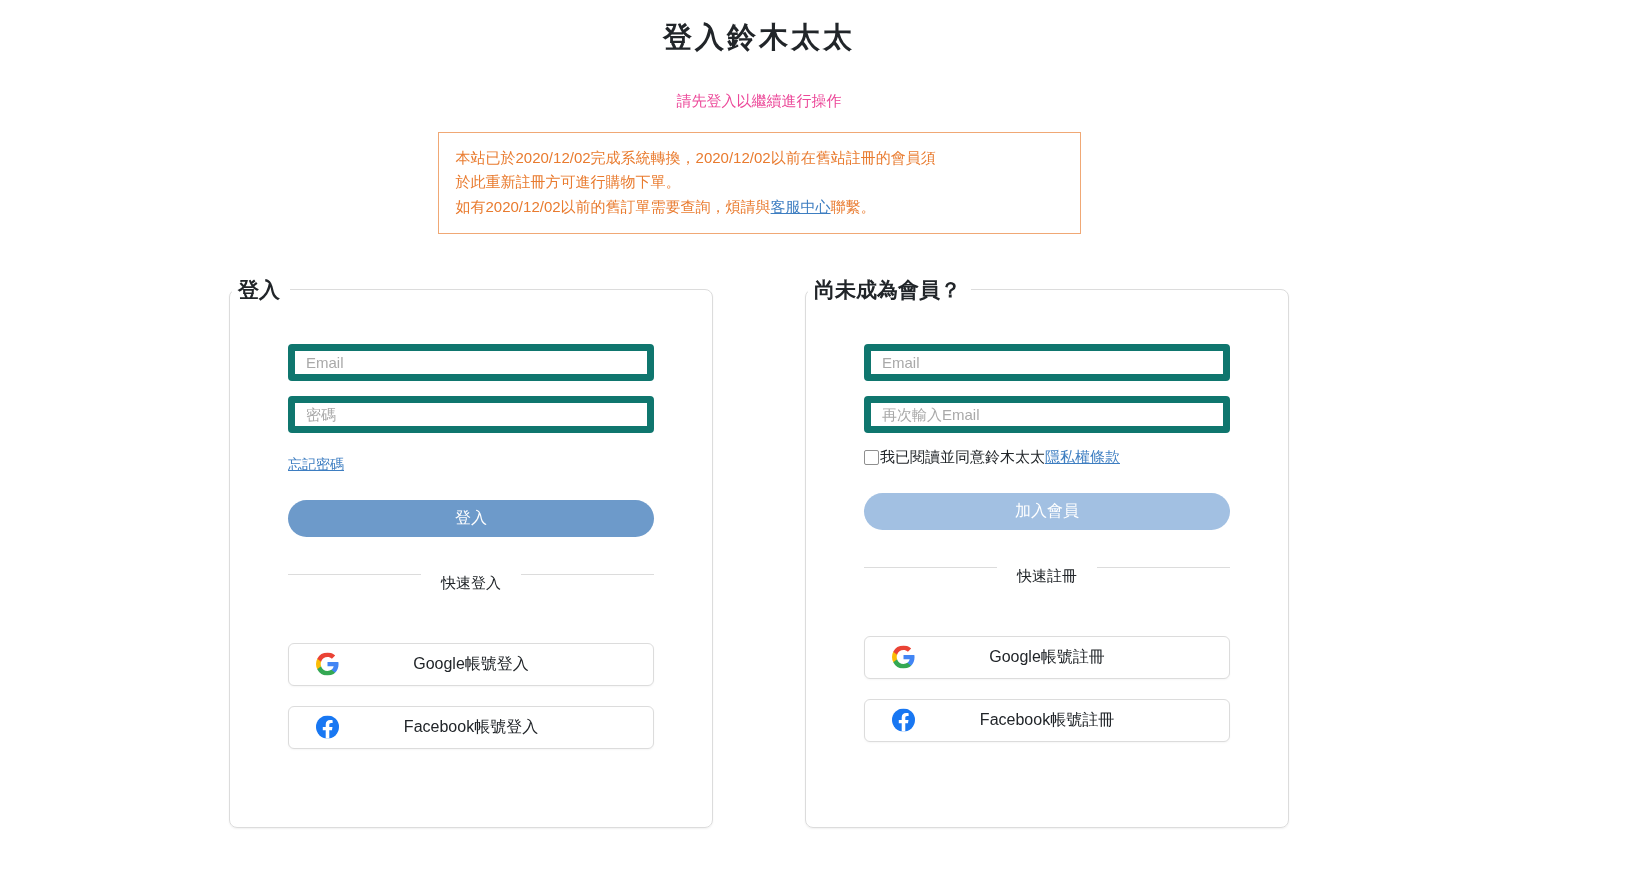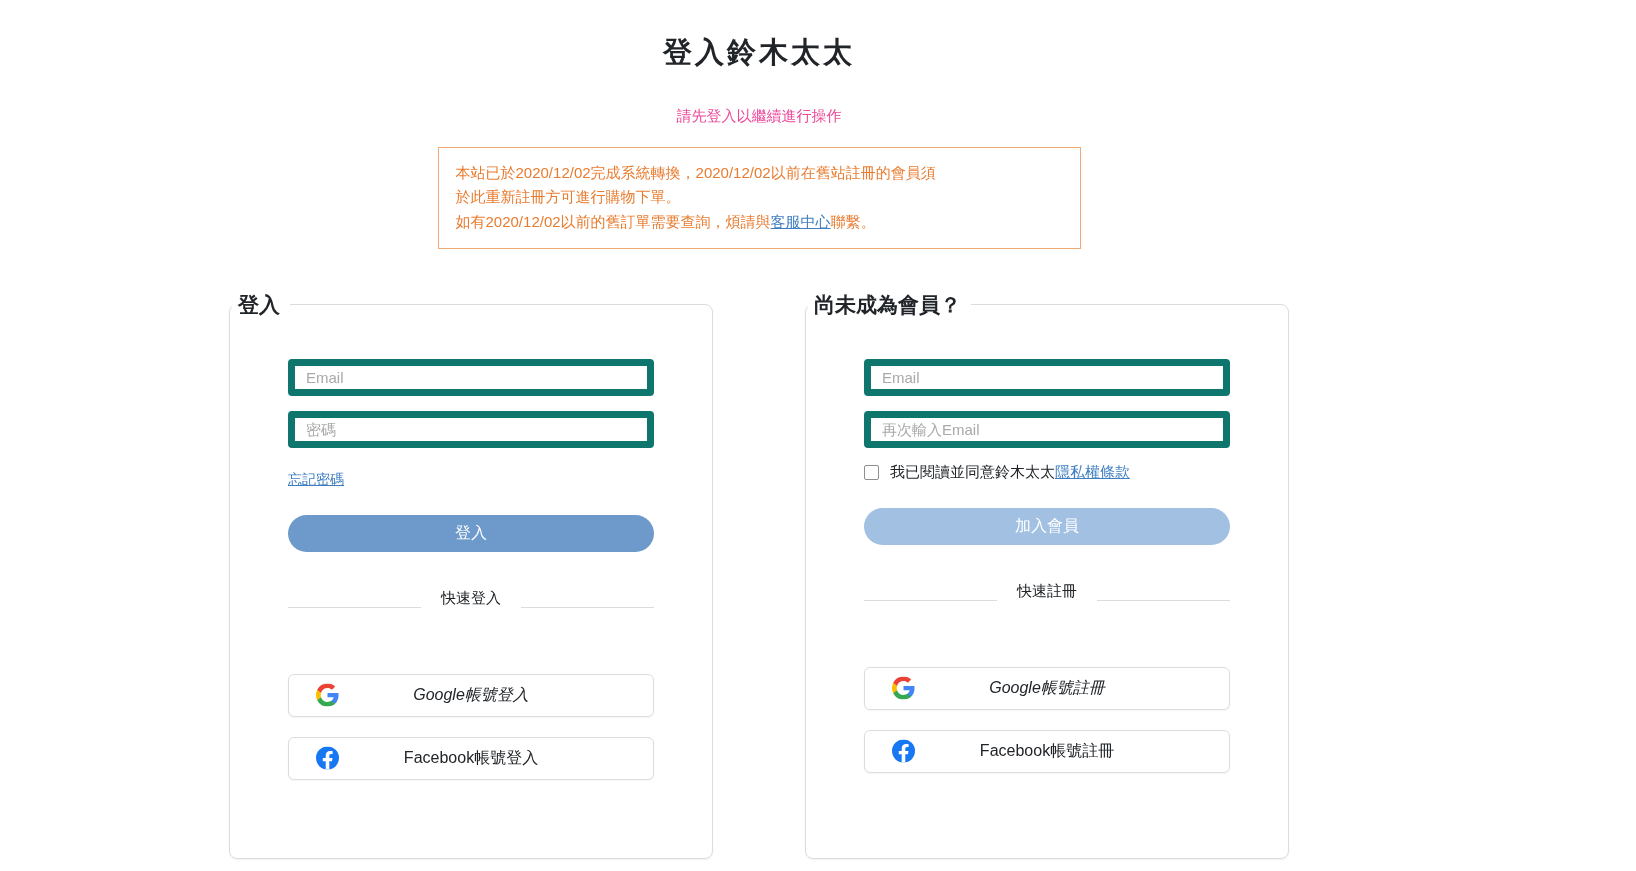--- a/index.html
+++ b/index.html
@@ -4,21 +4,21 @@
 <style>
   * { box-sizing: border-box; }
   html, body { margin: 0; padding: 0; background: #ffffff; }
   body {
     font-family: "Liberation Sans", "DejaVu Sans", sans-serif;
     color: #212529;
     width: 1636px;
     height: 871px;
     overflow: hidden;
   }
-  .page { width: 1060px; margin: 0 0 0 229px; padding-top: 25px; }
+  .page { width: 1060px; margin: 0 0 0 229px; padding-top: 10px; }
 
   .title {
     text-align: center;
     font-size: 29px;
     font-weight: 700;
     letter-spacing: 3px;
     margin: 8px 0 0 0;
   }
   .subtitle {
     text-align: center;
@@ -70,21 +70,21 @@
   .text-input::placeholder { color: #a9a9a9; opacity: 1; }
 
   .small-link {
     display: inline-block;
     font-size: 14px;
     color: var(--link, #3e7ec1);
     margin-top: 8px;
     cursor: pointer;
   }
 
-  .agree-row { display: flex; align-items: center; gap: 11px; font-size: 15px; margin-top: 7px; }
+  .agree-row { display: flex; align-items: center; gap: 1px; font-size: 15px; margin-top: 7px; }
   .checkbox {
     appearance: none;
     -webkit-appearance: none;
     width: 15px; height: 15px;
     border: 1px solid #8f8f8f;
     border-radius: 2px;
     background: #fff;
     margin: 0;
     flex: none;
     cursor: pointer;
@@ -100,42 +100,42 @@
     border-radius: 19px;
     background: var(--primary-button, #6d9aca);
     color: var(--button-text, #ffffff);
     font-size: 16px;
     font-family: inherit;
     margin-top: 26px;
     cursor: pointer;
   }
   .btn-primary.disabled { background: var(--disabled-button, #a2c0e2); cursor: default; }
 
-  .divider { display: flex; align-items: flex-end; margin-top: 37px; gap: 6px; }
+  .divider { display: flex; align-items: flex-start; margin-top: 37px; gap: 6px; }
   .divider .line { flex: 1; height: 1px; background: #dcdcdc; }
   .divider-text { padding: 0 14px; font-size: 15px; color: #212529; }
 
   .btn-social {
     position: relative;
     display: flex;
     align-items: center;
     justify-content: center;
     width: 100%;
     height: 43px;
     background: #ffffff;
     border: 1px solid #dcdcdc;
     border-radius: 6px;
     box-shadow: 0 1px 2px rgba(0,0,0,0.04);
     font-size: 16px;
     font-family: inherit;
     color: #212529;
     cursor: pointer;
     margin-top: 20px;
   }
-  .btn-social.first { margin-top: 66px; font-style: italic; }
+  .btn-social.first { margin-top: 50px; }
   .social-icon {
     position: absolute;
     left: 27px; top: 50%;
     transform: translateY(-50%);
     width: 23px; height: 23px;
     display: flex;
   }
   .social-icon svg { width: 100%; height: 100%; }
   .g-blue   { fill: var(--google-blue,   #4285F4); }
   .g-green  { fill: var(--google-green,  #34A853); }

